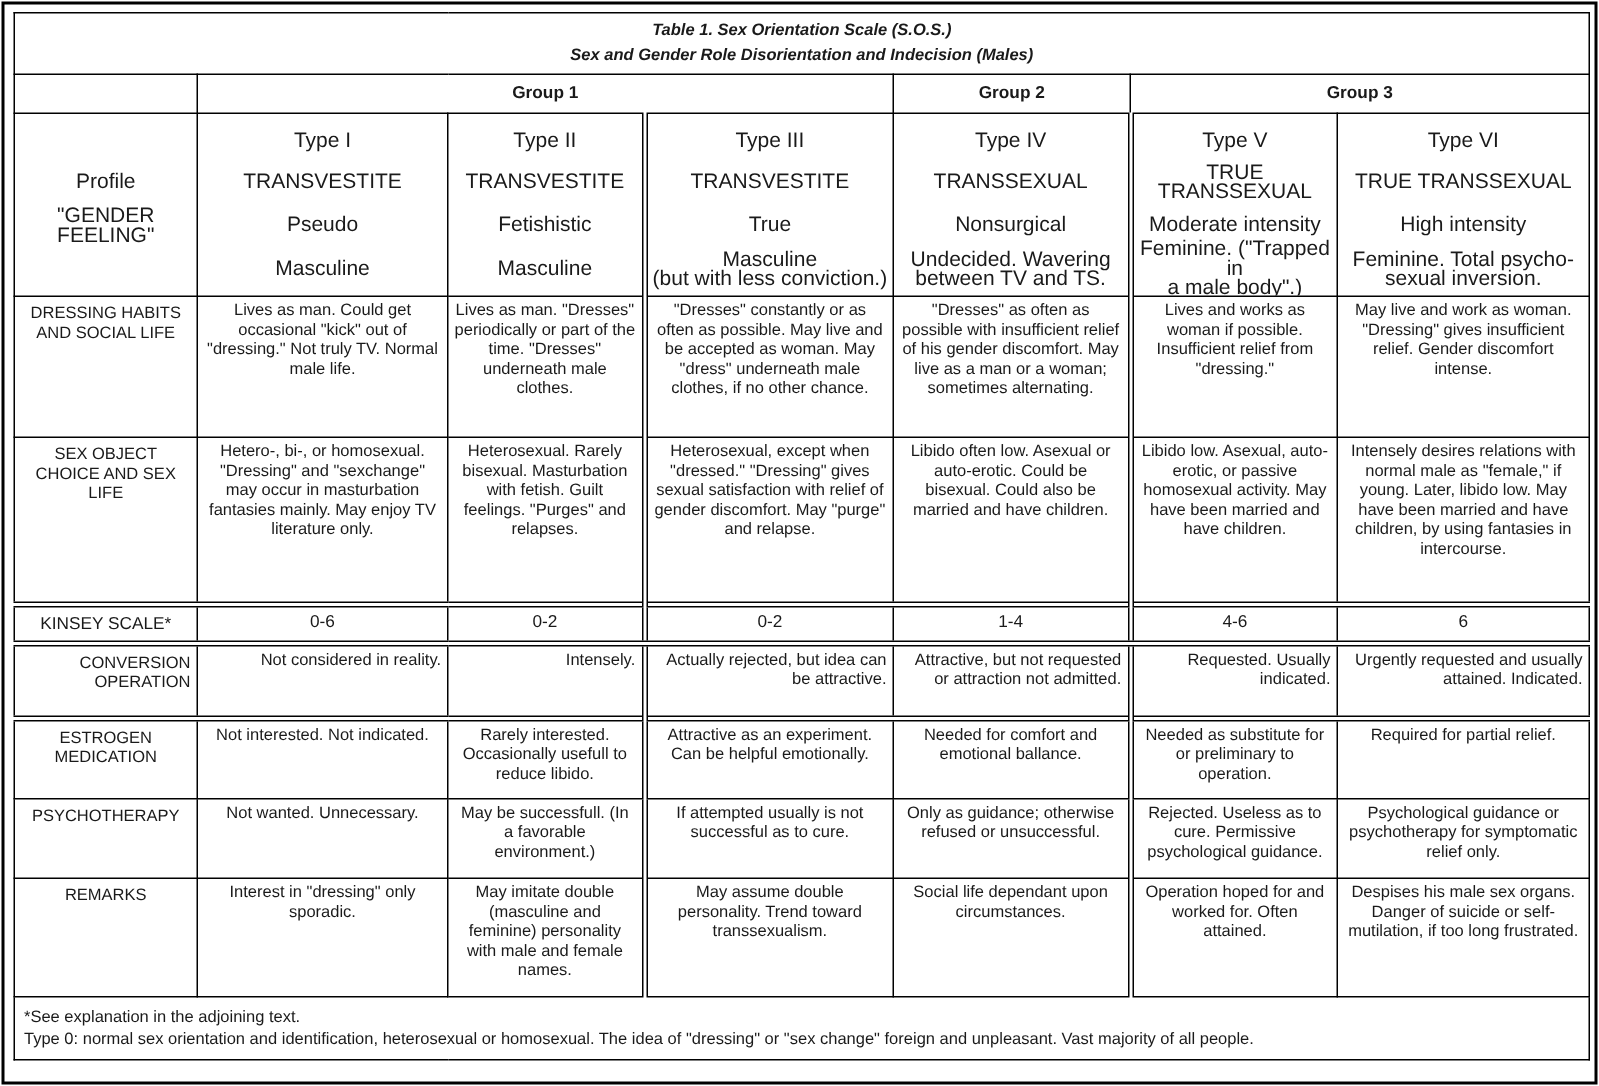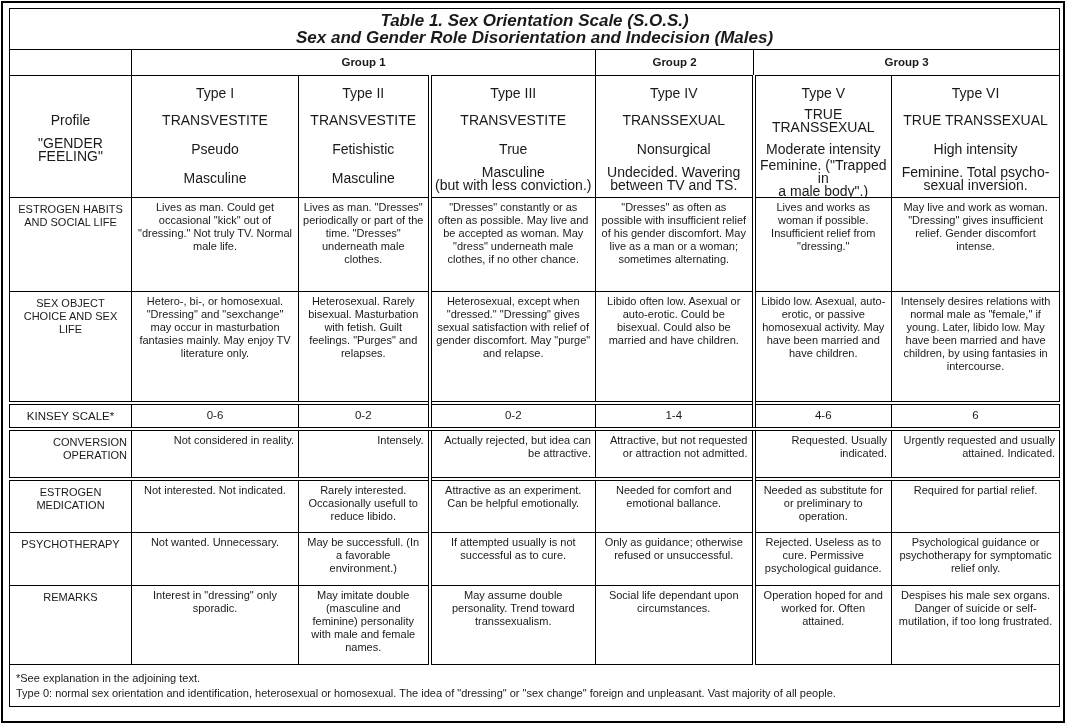--- a/index.html
+++ b/index.html
@@ -17,21 +17,21 @@
     border-collapse: collapse; table-layout: fixed;
     width: 1050px; border: 1px solid #000;
   }
   td {
     border: 1px solid #000; vertical-align: top; text-align: center;
     font-size: 11px; line-height: 13px; padding: 3px 4px; overflow: hidden;
     word-wrap: break-word;
   }
   tr.title-row td {
     height: 40px; vertical-align: middle;
-    font-size: 17px; line-height: 17px; font-weight: bold; font-style: italic;
+    font-size: 11px; line-height: 17px; font-weight: bold; font-style: italic;
   }
   tr.group-row td { height: 26px; vertical-align: middle; font-weight: bold; font-size: 11.5px; }
   tr.profile-row td { height: 122px; padding: 4px 3px; font-size: 14px; }
   .pline {
     height: 29px; display: flex; align-items: center; justify-content: center;
     white-space: pre-line; line-height: 13px;
   }
   .pline.first { height: 26px; }
   tr.r-dressing td { height: 94px; }
   tr.r-sexobj  td { height: 111px; }
@@ -123,21 +123,21 @@
     <td>
       <div class="pline first">Type VI</div>
       <div class="pline">TRUE TRANSSEXUAL</div>
       <div class="pline">High intensity</div>
       <div class="pline">Feminine. Total psycho-
 sexual inversion.</div>
     </td>
   </tr>
 
   <tr class="r-dressing">
-    <td class="row-label">ESTROGEN HABITS AND SOCIAL LIFE</td>
+    <td class="row-label">DRESSING HABITS AND SOCIAL LIFE</td>
     <td>Lives as man. Could get occasional "kick" out of "dressing." Not truly TV. Normal male life.</td>
     <td>Lives as man. "Dresses" periodically or part of the time. "Dresses" underneath male clothes.</td>
     <td class="dbl-left">"Dresses" constantly or as often as possible. May live and be accepted as woman. May "dress" underneath male clothes, if no other chance.</td>
     <td>"Dresses" as often as possible with insufficient relief of his gender discomfort. May live as a man or a woman; sometimes alternating.</td>
     <td class="dbl-left">Lives and works as woman if possible. Insufficient relief from "dressing."</td>
     <td>May live and work as woman. "Dressing" gives insufficient relief. Gender discomfort intense.</td>
   </tr>
 
   <tr class="r-sexobj">
     <td class="row-label">SEX OBJECT CHOICE AND SEX LIFE</td>

